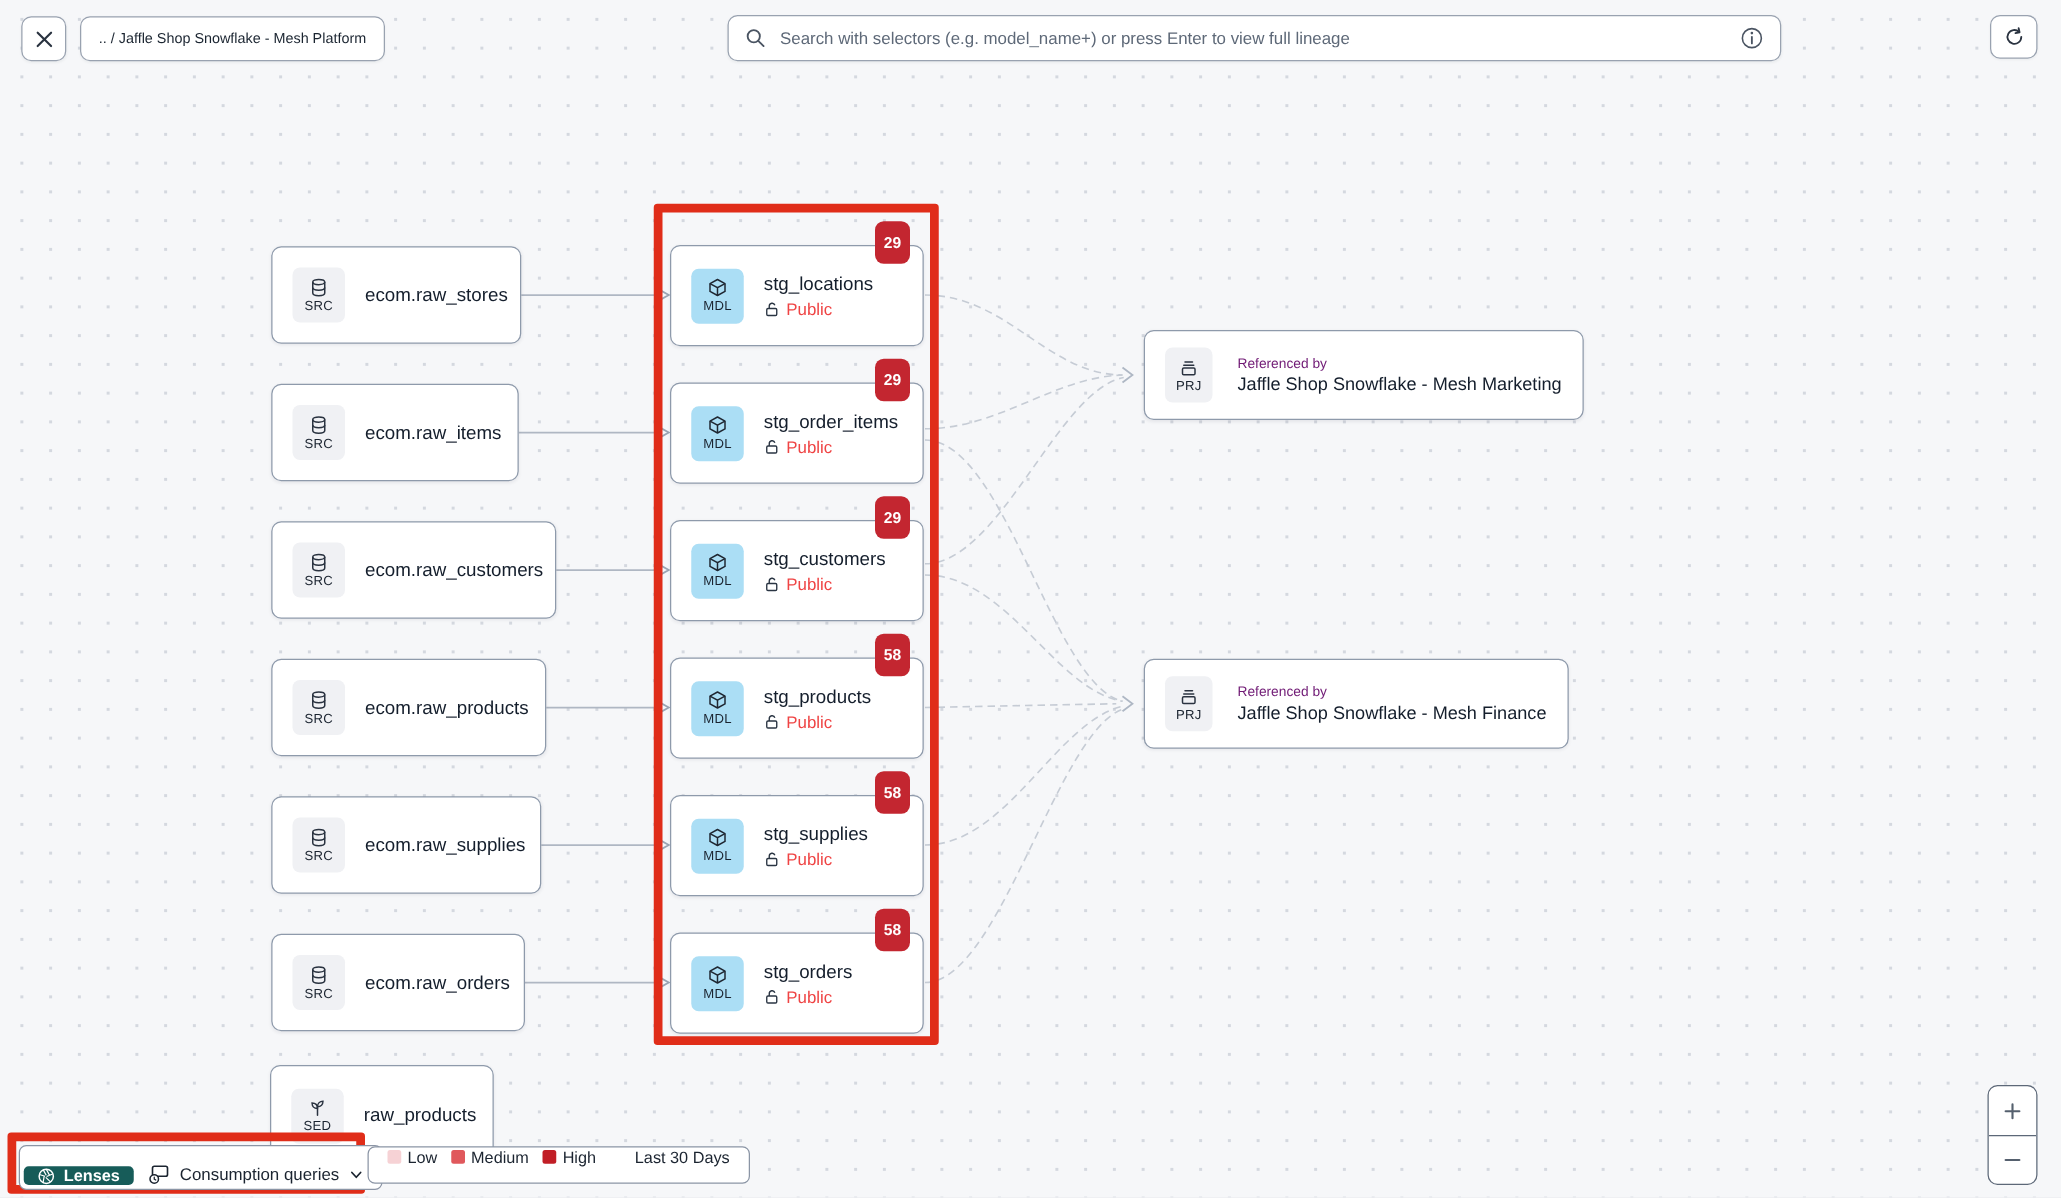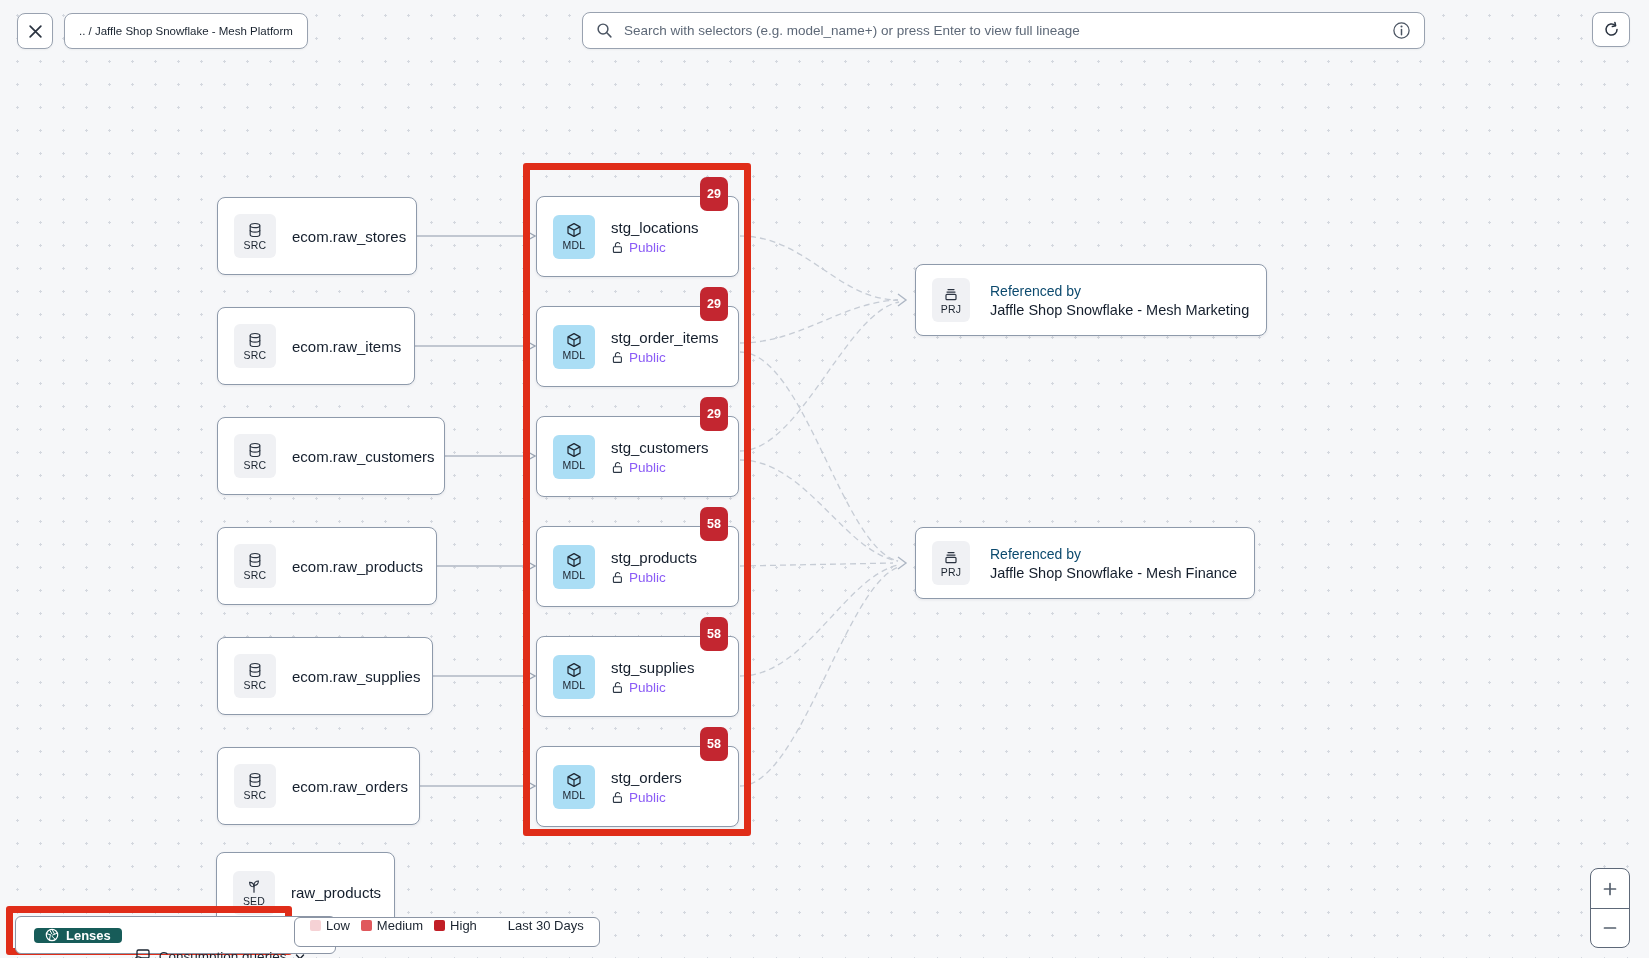--- a/index.html
+++ b/index.html
@@ -13,28 +13,28 @@
   .searchbar input{flex:1;border:none;outline:none;font-size:13.5px;color:#1A2430;background:transparent;}
   .searchbar input::placeholder{color:#5E6978;}
   
   .node{position:absolute;background:#fff;border:1px solid #8E9AAB;border-radius:8px;display:flex;align-items:center;gap:16px;padding-left:16px;z-index:2;box-shadow:0 1px 3px rgba(20,30,45,.08);}
   .icobox{width:42px;height:44px;border-radius:6px;display:flex;flex-direction:column;align-items:center;justify-content:center;gap:1px;flex:none;}
   .icobox .tlab{font-size:10.5px;font-weight:400;color:#1B2430;letter-spacing:.2px;}
   .gbox{background:#F0F1F4;}
   .bbox{background:#ABDEF5;}
   .ntitle{font-size:15px;color:#141E2C;white-space:nowrap;}
   .ncol{display:flex;flex-direction:column;gap:4px;}
-  .access{display:flex;align-items:center;gap:5px;font-size:13.5px;color:#8b5cf6;}
+  .access{display:flex;align-items:center;gap:5px;font-size:13.5px;color:#ef4444;}
   .badge{position:absolute;top:-20px;right:10px;min-width:22px;height:28px;padding:17px 7px;background:#C32630;color:#fff;font-size:12.5px;font-weight:bold;border-radius:7px;display:flex;align-items:center;justify-content:center;z-index:3;}
-  .prj-caption{font-size:14px;color:#0c4a6e;}
+  .prj-caption{font-size:11px;color:#701a75;}
   .prj-title{font-size:14.5px;color:#141E2C;white-space:nowrap;}
   
   .annot{position:absolute;border:7px solid #E02D19;border-radius:3px;z-index:6;pointer-events:none;}
   
-  .lens-wrap{position:absolute;left:15px;top:916px;height:36px;background:#fff;border:1px solid #8B95A5;border-radius:6px;display:flex;align-items:center;padding:18px;z-index:7;}
+  .lens-wrap{position:absolute;left:15px;top:916px;height:36px;background:#fff;border:1px solid #8B95A5;border-radius:6px;display:flex;align-items:flex-end;padding:3px;z-index:7;}
   .lens-btn{background:#175C59;color:#fff;border-radius:4px;display:flex;align-items:center;gap:7px;padding:0 11px;font-size:13px;font-weight:600;}
   .lens-sel{display:flex;align-items:center;gap:8px;padding:0 11px;font-size:13.5px;color:#1B2430;margin-top:43px;}
   .legendbar{position:absolute;left:294px;top:917px;height:30px;background:#fff;border:1px solid #8B95A5;border-radius:6px;display:flex;align-items:flex-start;z-index:7;}
   .legend-items{display:flex;align-items:center;gap:11px;padding:0 15px;}
   .legend-item{display:flex;align-items:center;gap:5px;font-size:13px;color:#1B2430;}
   .swatch{width:11px;height:11px;border-radius:2px;display:inline-block;}
   .legend-div{width:1px;background:#8B95A5;}
   .period{display:flex;align-items:center;padding:0 15px;font-size:13px;color:#1B2430;}
   .zoomctl{position:absolute;left:1590px;top:868px;width:40px;background:#fff;border:1.5px solid #5D6878;border-radius:8px;display:flex;flex-direction:column;z-index:7;overflow:hidden;}
   .zbtn{height:39px;display:flex;align-items:center;justify-content:center;}

